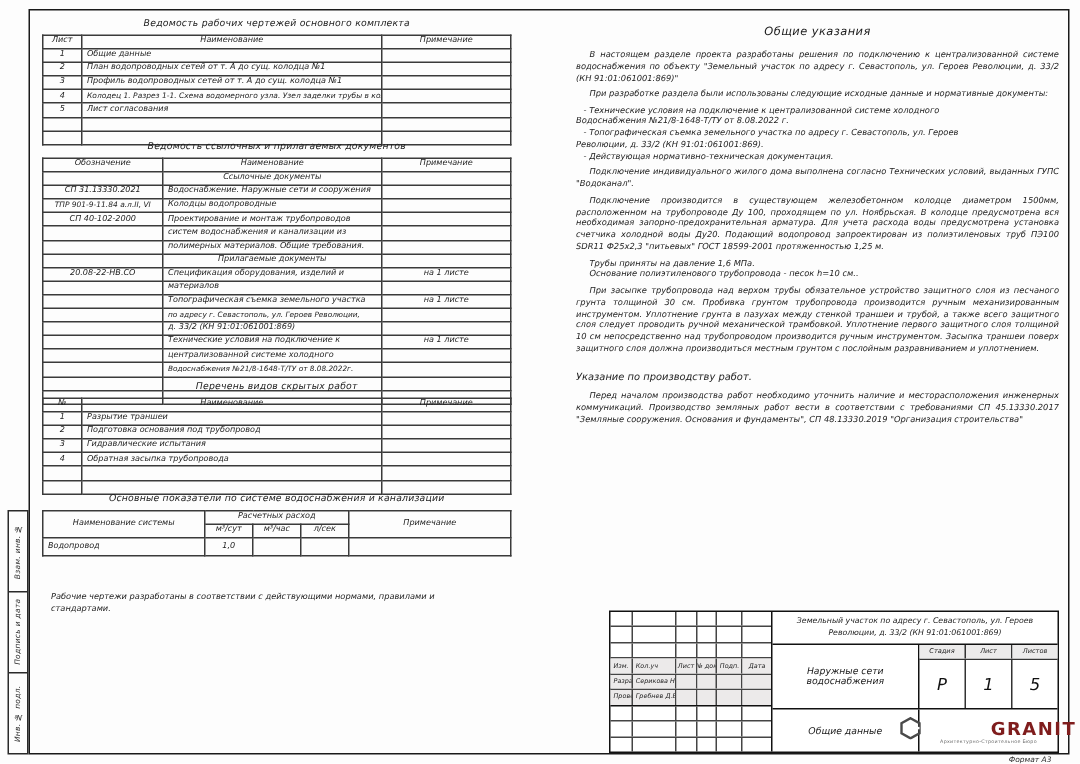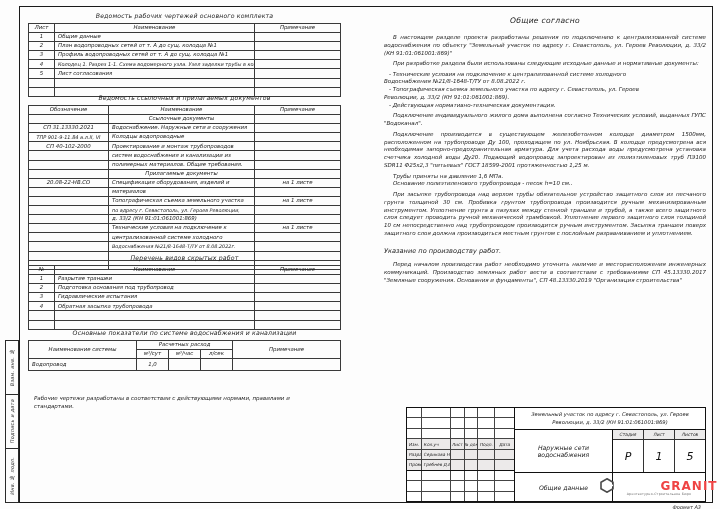--- a/index.html
+++ b/index.html
@@ -165,21 +165,21 @@
     font-size:6.2px;font-style:italic;color:#1c1c1c;
     border-right:1.1px solid #111;
   }
   #st-logo{
     width:92px;display:flex;flex-direction:column;
     align-items:center;justify-content:center;gap:0px;
   }
   .logo-row{display:flex;align-items:center;gap:2px;}
   .logo-word{
     font-size:12px;font-weight:bold;letter-spacing:1px;
-    color:#ef4444;font-family:"DejaVu Sans",sans-serif;margin-left:44px;
+    color:#7f1d1d;font-family:"DejaVu Sans",sans-serif;margin-left:44px;
   }
   .logo-sub{font-size:3.2px;color:#6d6d6d;letter-spacing:.2px;margin-top:-1px;}
   #st-format{
     position:absolute;right:4px;bottom:-9px;
     font-size:5px;font-style:italic;color:#2a2a2a;
   }
   
   #wm{
     position:absolute;left:560px;top:436px;
     width:150px;height:66px;pointer-events:none;
@@ -442,21 +442,21 @@
       <td class="c" style="height:11px"></td>
       <td class="c" style="height:11px"></td>
       <td class="c" style="height:11px"></td>
     </tr>
   </tbody>
     </table>
 
   <div id="bottom-note">Рабочие чертежи разработаны в соответствии с действующими нормами, правилами и стандартами.</div>
 
   <div id="notes">
-    <h2>Общие согласно</h2>
+    <h2>Общие указания</h2>
     <p class="ind">В настоящем разделе проекта разработаны решения по подключению к централизованной системе водоснабжения по объекту "Земельный участок по адресу г. Севастополь, ул. Героев Революции, д. 33/2 (КН 91:01:061001:869)"</p>
     <p class="ind">При разработке раздела были использованы следующие исходные данные и нормативные документы:</p>
     <p class="dash tight">-   Технические условия на подключение к централизованной системе холодного</p>
     <p class="tight">Водоснабжения №21/8-1648-Т/ТУ от 8.08.2022 г.</p>
     <p class="dash tight">-   Топографическая съемка земельного участка  по адресу г. Севастополь, ул. Героев</p>
     <p class="tight">Революции, д. 33/2 (КН 91:01:061001:869).</p>
     <p class="dash">-   Действующая нормативно-техническая документация.</p>
     <p class="ind">Подключение индивидуального жилого дома выполнена согласно Технических условий, выданных ГУПС "Водоканал".</p>
     <p class="ind">Подключение производится в существующем железобетонном колодце диаметром 1500мм, расположенном на трубопроводе Ду 100, проходящем по ул. Ноябрьская. В колодце предусмотрена вся необходимая запорно-предохранительная арматура. Для учета расхода воды предусмотрена установка счетчика холодной воды Ду20. Подающий водопровод запроектирован из полиэтиленовых труб ПЭ100 SDR11 Ф25х2,3 "питьевых" ГОСТ 18599-2001 протяженностью 1,25 м.</p>
     <p class="ind tight">Трубы приняты на давление 1,6 МПа.</p>

